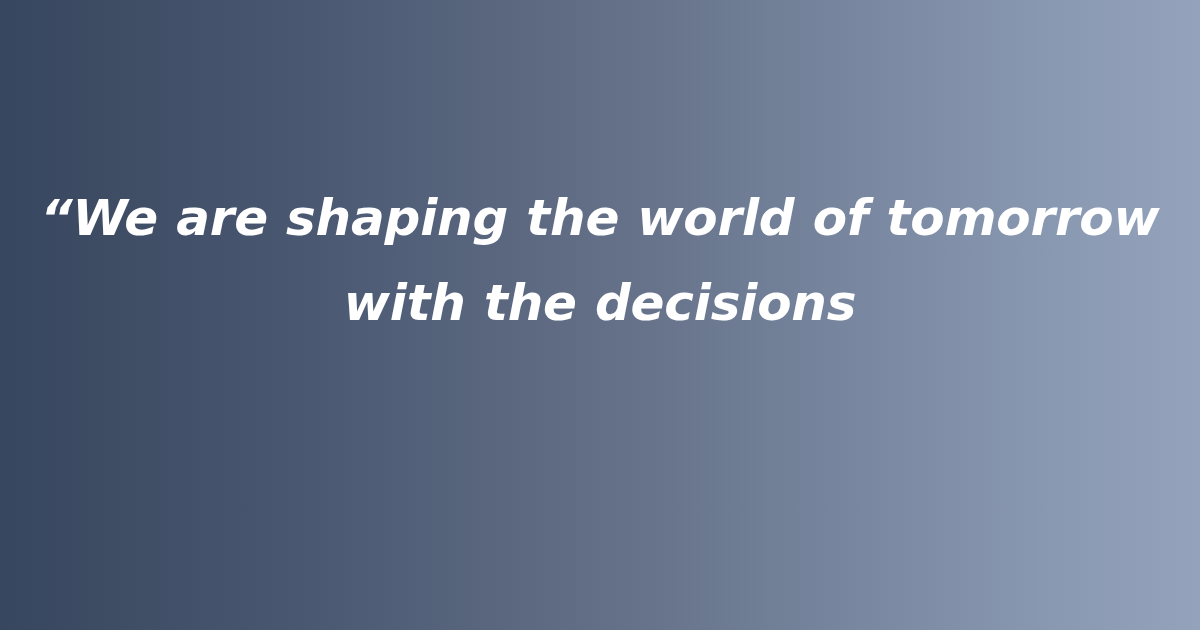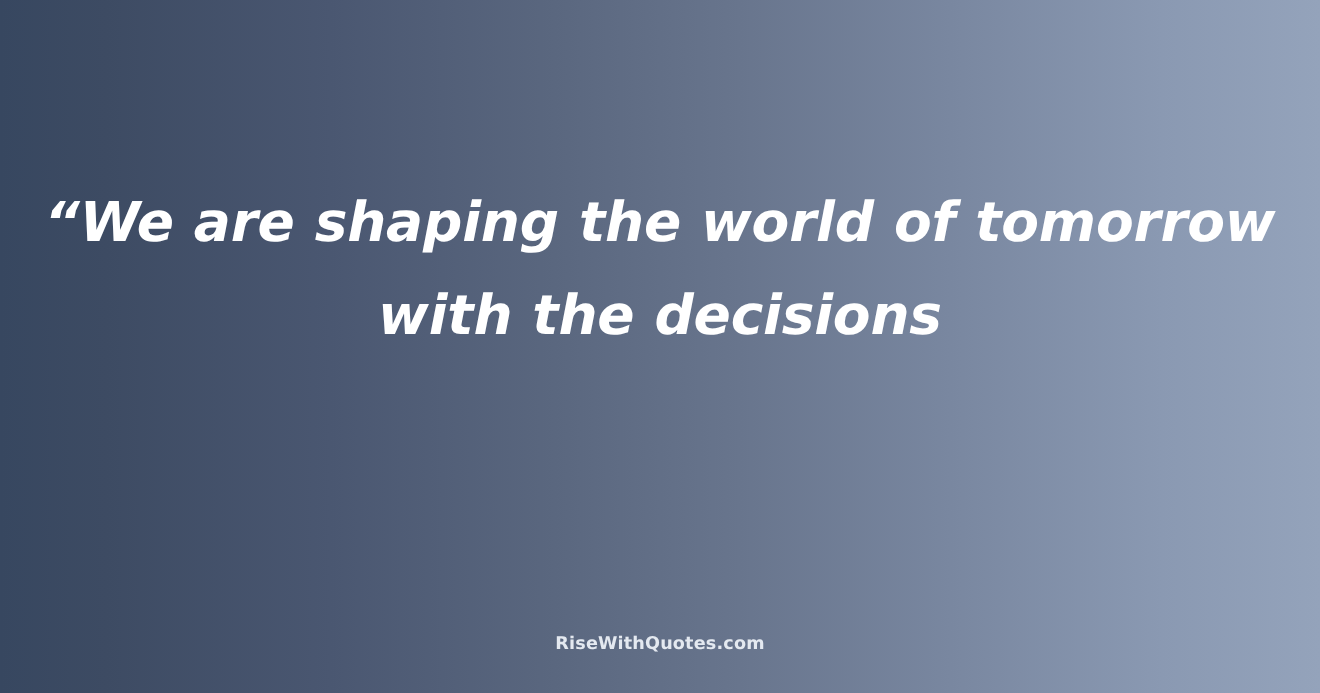--- a/index.html
+++ b/index.html
@@ -33,21 +33,21 @@
       #94a3bb 100%
     );
     overflow: hidden;
   }
 
   
   .quote-block {
     position: absolute;
     left: 0;
     right: 0;
-    top: 160px;
+    top: 176px;
     padding: 0 32px;
     box-sizing: border-box;
     text-align: center;
   }
 
   .quote-text {
     margin: 0;
     color: #ffffff;
     font-family: "DejaVu Sans", "Liberation Sans", sans-serif;
     font-size: 50px;
@@ -91,17 +91,14 @@
 <body>
 
 <div class="quote-card">
 
   <div class="quote-block">
     <p class="quote-text">
       <span class="quote-line">“We are shaping the world of tomorrow with the decisions</span>
     </p>
   </div>
 
-  <div class="footer">
-    <span class="footer-brand">RiseWithQuotes.com</span>
-  </div>
 
 </div>
 
 </body></html>

